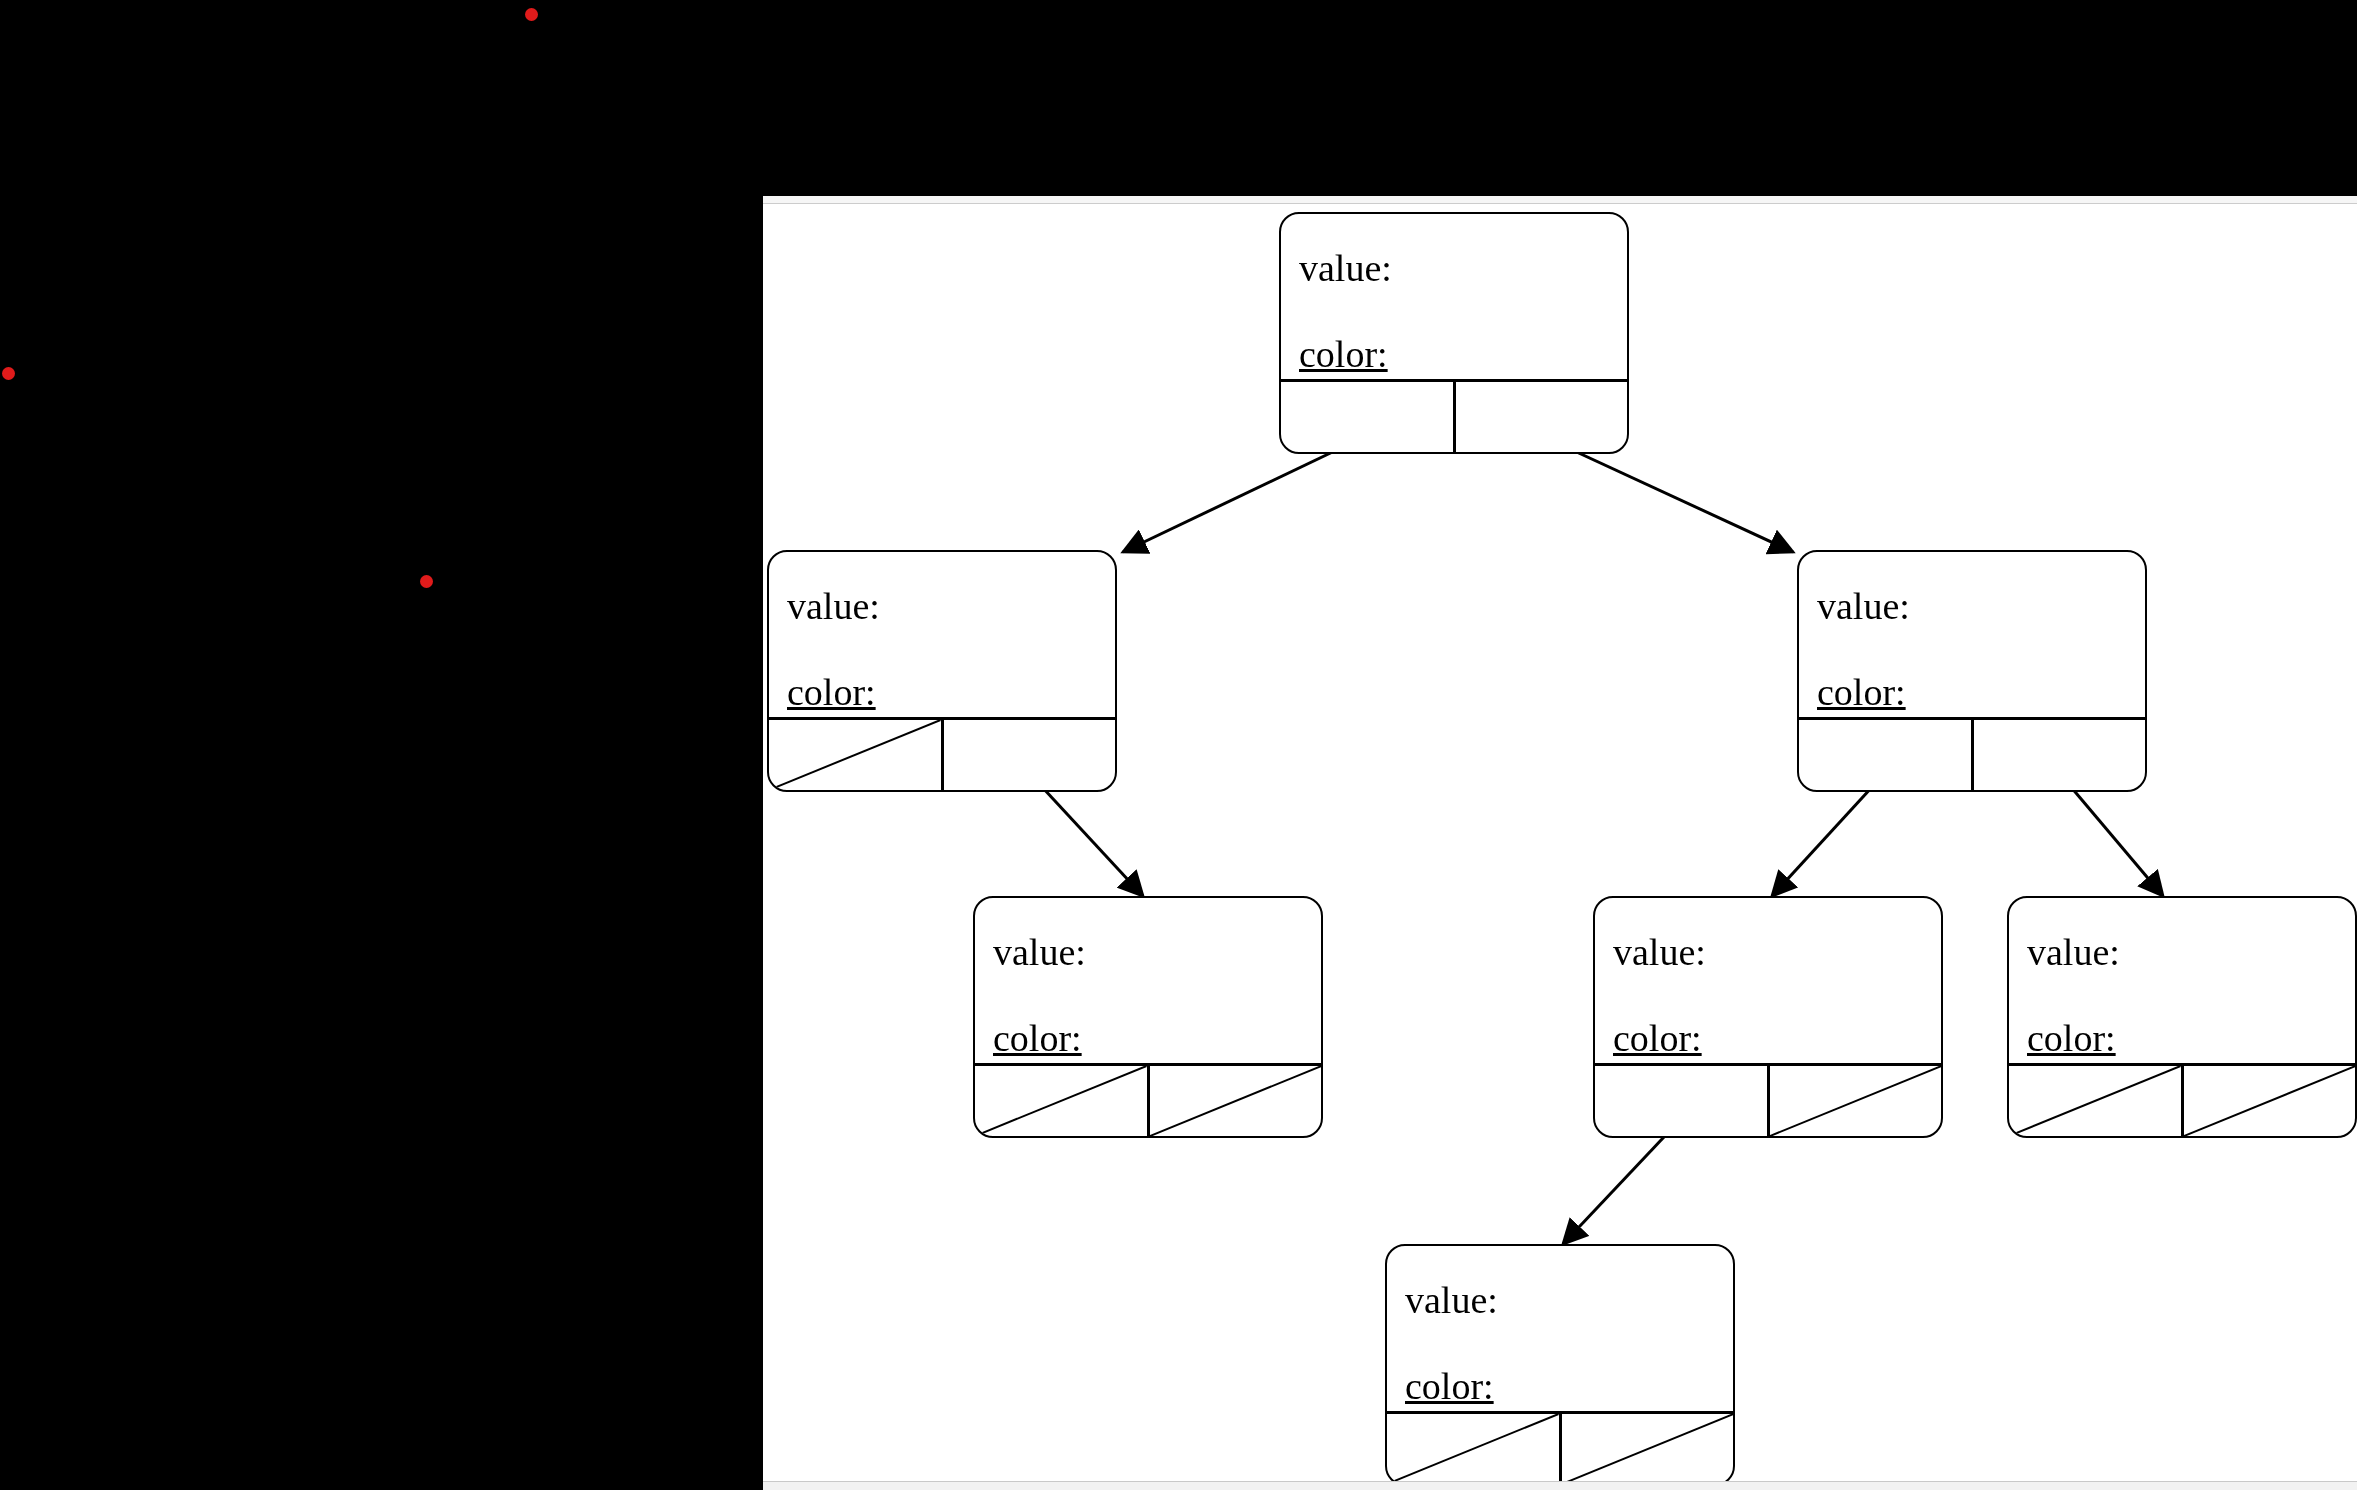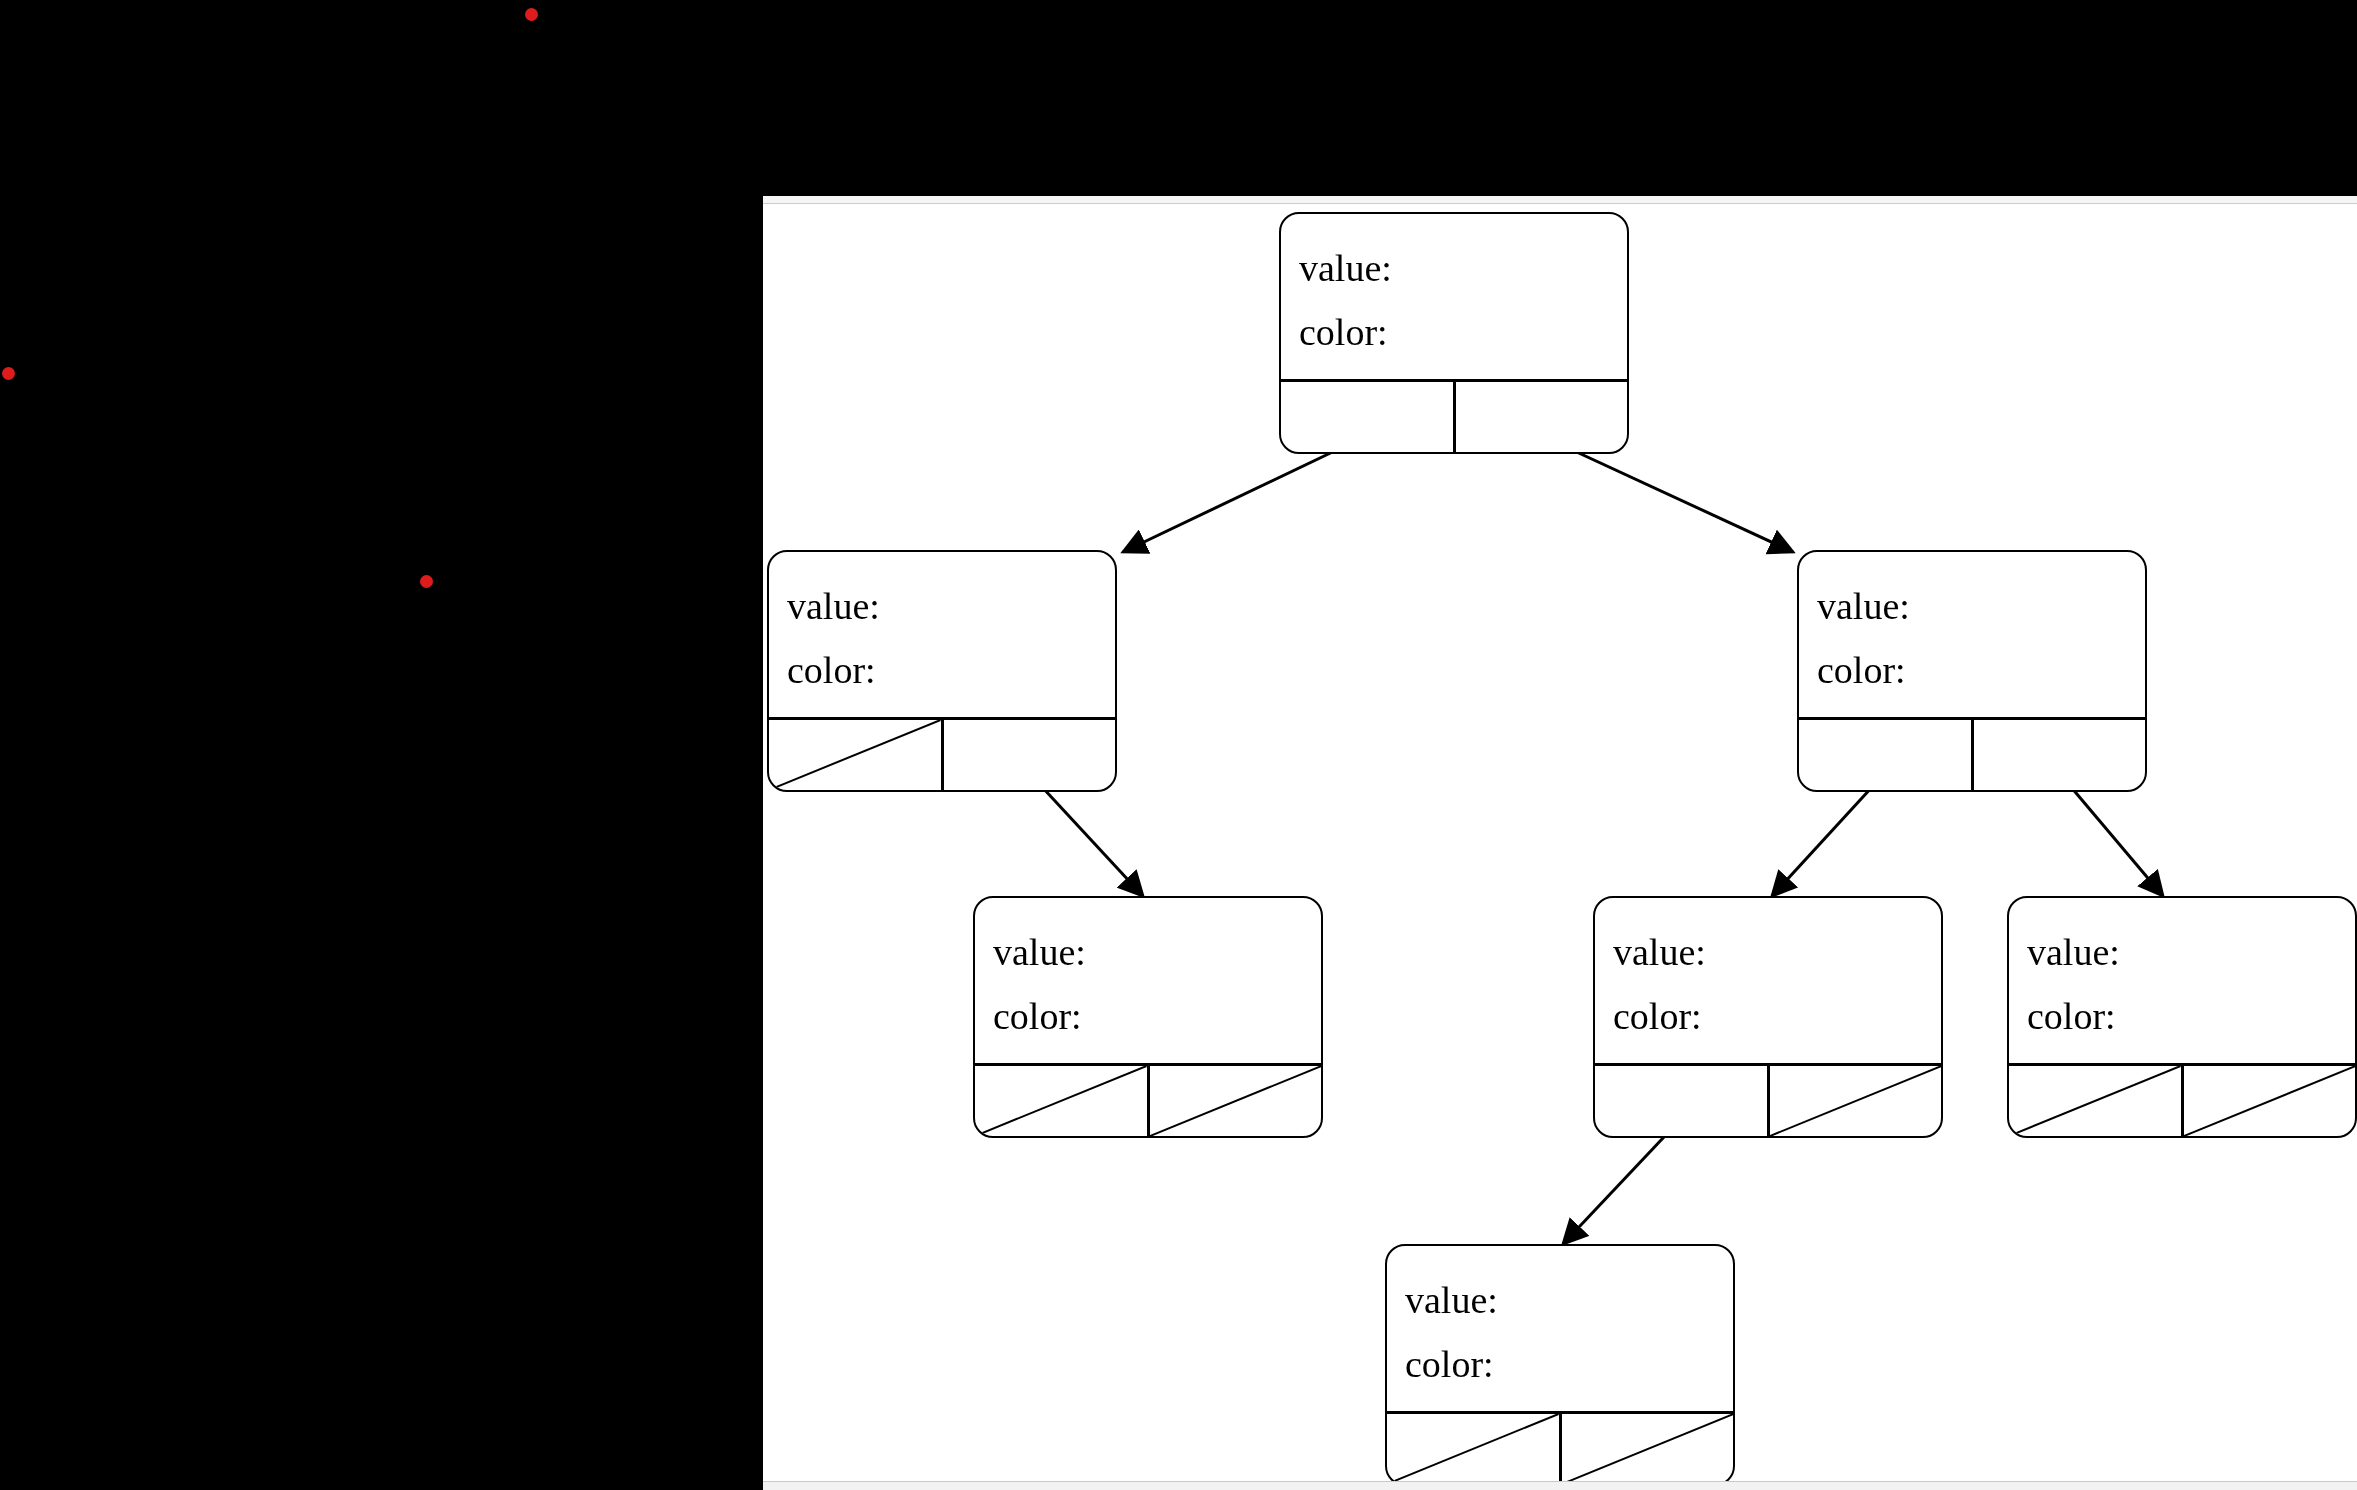--- a/index.html
+++ b/index.html
@@ -76,21 +76,21 @@
   }
   .field-line {
     position: absolute;
     left: 18px;
     font-size: 38px;
     line-height: 1;
     color: #000000;
     white-space: nowrap;
   }
   .field-value { top: 35px; }
-  .field-color { top: 99px; }
+  .field-color { top: 121px; text-decoration: underline; }
   .node-ptrs {
     position: absolute;
     left: 0; right: 0;
     bottom: 0;
     height: 70px;
     border-top: 3px solid #000000;
     display: flex;
   }
   .ptr-cell {
     position: relative;

